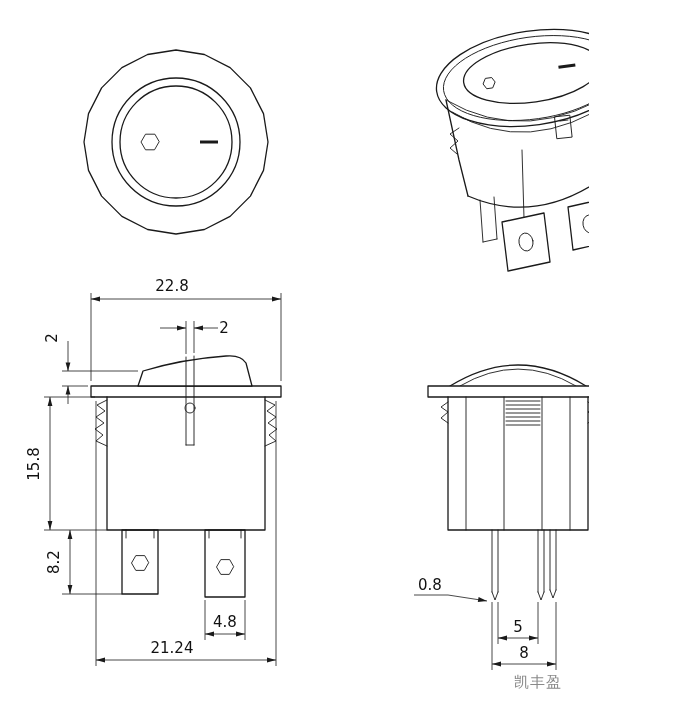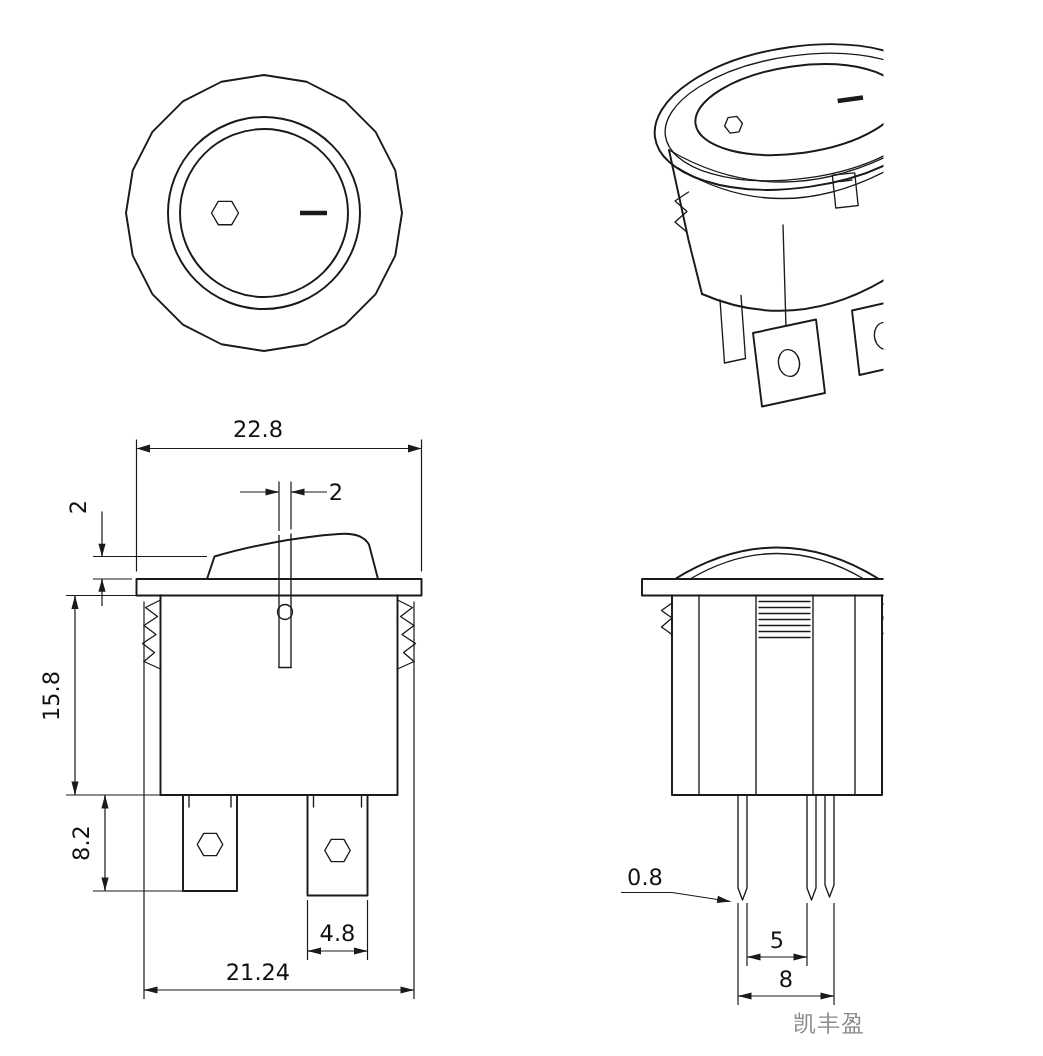--- a/index.html
+++ b/index.html
@@ -6,21 +6,21 @@
   .canvas{position:relative;width:589px;height:704px;background:#ffffff;overflow:hidden;
           font-family:"DejaVu Sans",sans-serif;text-decoration:underline;}
   svg{position:absolute;left:0;top:0;}
   .ol  {fill:none;stroke:#1a1a1a;stroke-width:1.3;stroke-linejoin:round;stroke-linecap:round;}
   .olf {fill:#ffffff;stroke:#1a1a1a;stroke-width:1.3;stroke-linejoin:round;}
   .thin{fill:none;stroke:#1a1a1a;stroke-width:0.9;stroke-linejoin:round;stroke-linecap:round;}
   .dim {fill:none;stroke:#1a1a1a;stroke-width:0.8;}
   .arr {fill:#1a1a1a;stroke:none;}
   .dimtxt{font:15px "DejaVu Sans",sans-serif;fill:#111;}
   .mark{stroke:#1a1a1a;stroke-width:3;}
-  .watermark{position:absolute;right:12px;bottom:12px;color:#8a8a8a;
+  .watermark{position:absolute;right:27px;bottom:12px;color:#8a8a8a;
              font:15px "DejaVu Sans",sans-serif;letter-spacing:1px;}
 </style>
 </head>
 <body>
 
 <div class="canvas">
 <svg width="695" height="704" viewBox="0 0 695 704">
 
   <g>
     <polygon class="ol" points="268,142 263.5,170.4 250.4,196.1 230.1,216.4 204.4,229.5 176,234 147.6,229.5 121.9,216.4 101.6,196.1 88.5,170.4 84,142 88.5,113.6 101.6,87.9 121.9,67.6 147.6,54.5 176,50 204.4,54.5 230.1,67.6 250.4,87.9 263.5,113.6"></polygon>

